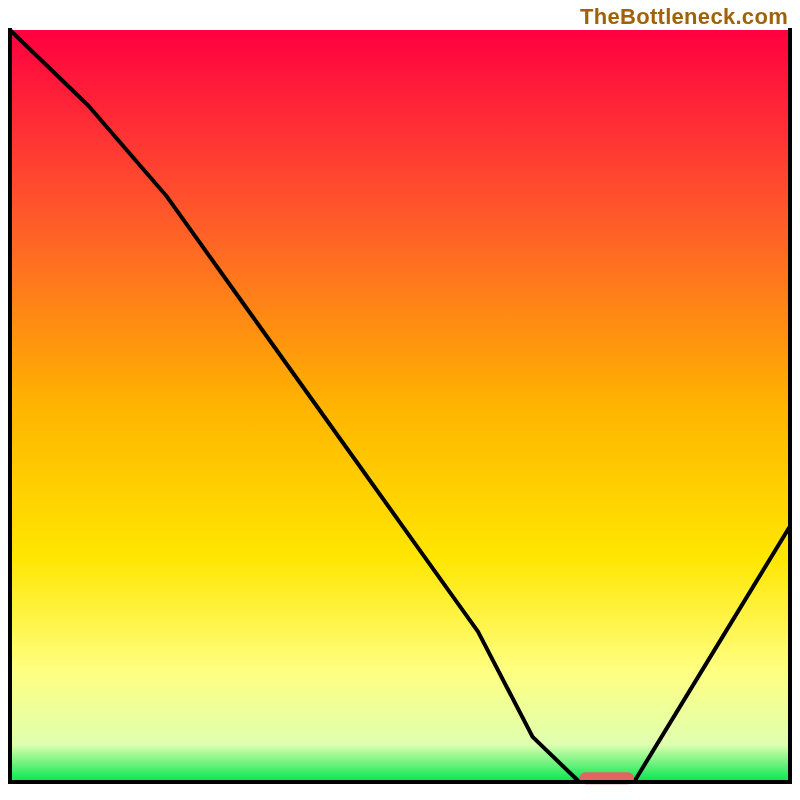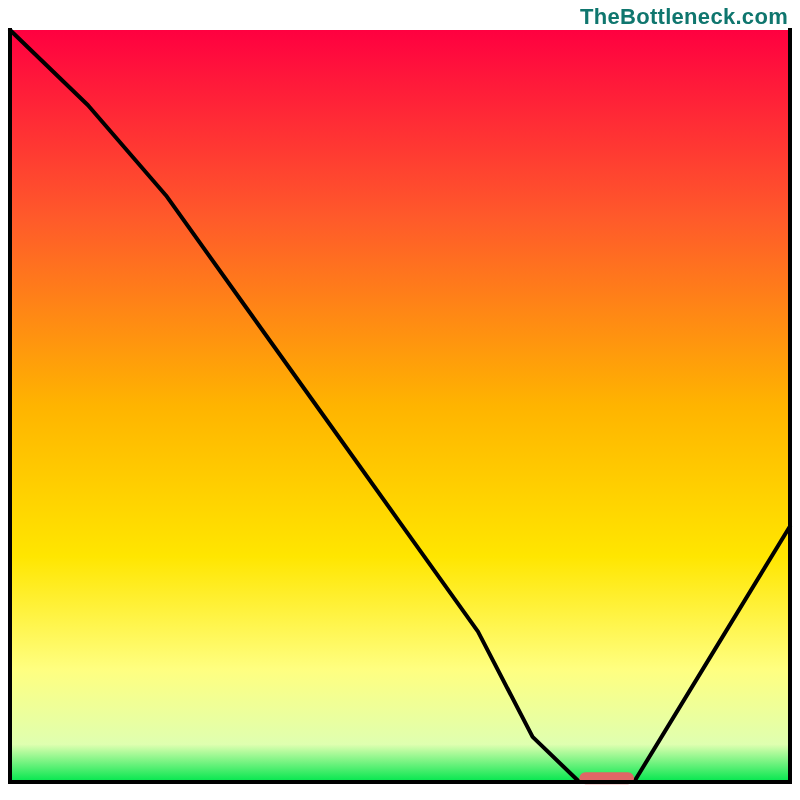--- a/index.html
+++ b/index.html
@@ -15,21 +15,21 @@
     width: 800px;
     height: 800px;
   }
   .watermark {
     position: absolute;
     top: 4px;
     right: 12px;
     font-family: Arial, Helvetica, sans-serif;
     font-size: 22px;
     font-weight: bold;
-    color: #0f766e;
+    color: #a16207;
     letter-spacing: 0.3px;
     z-index: 10;
   }
   svg.chart {
     position: absolute;
     top: 0;
     left: 0;
   }
 </style>
 </head>

